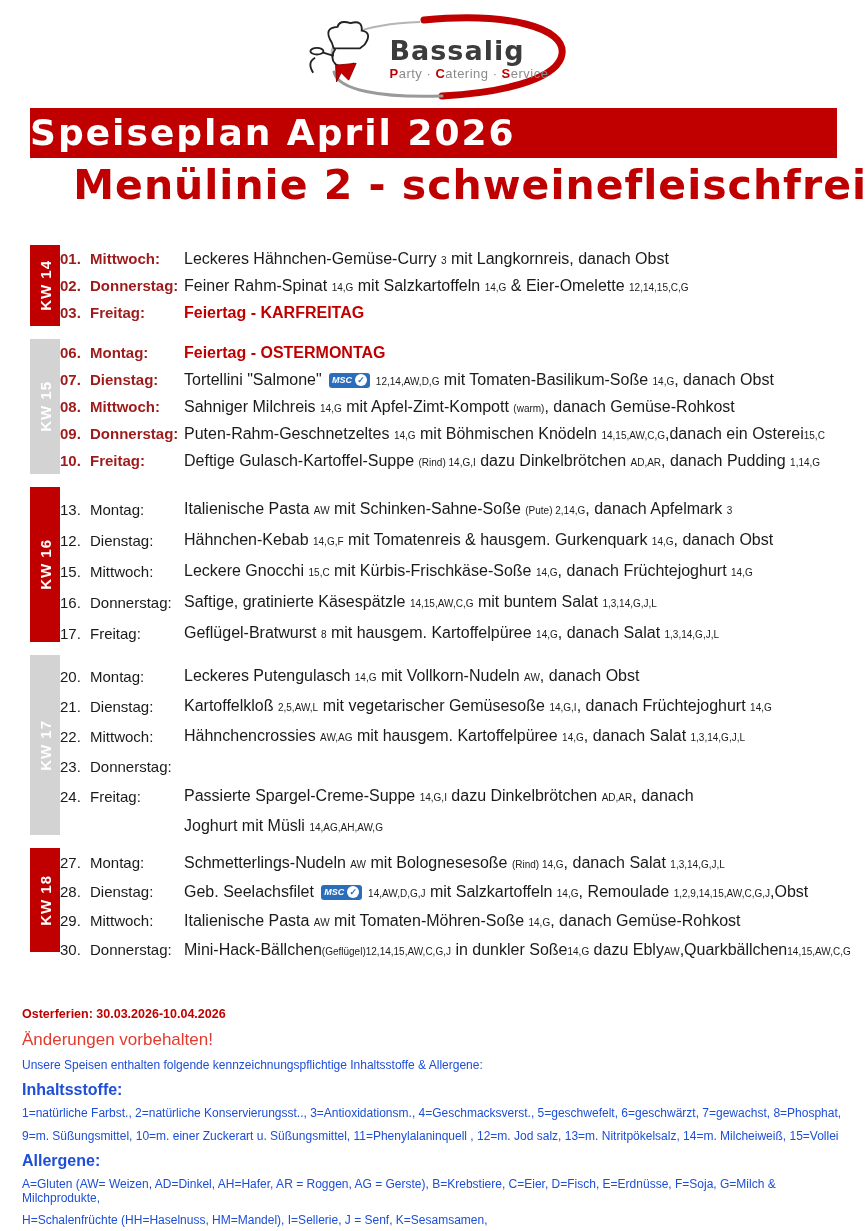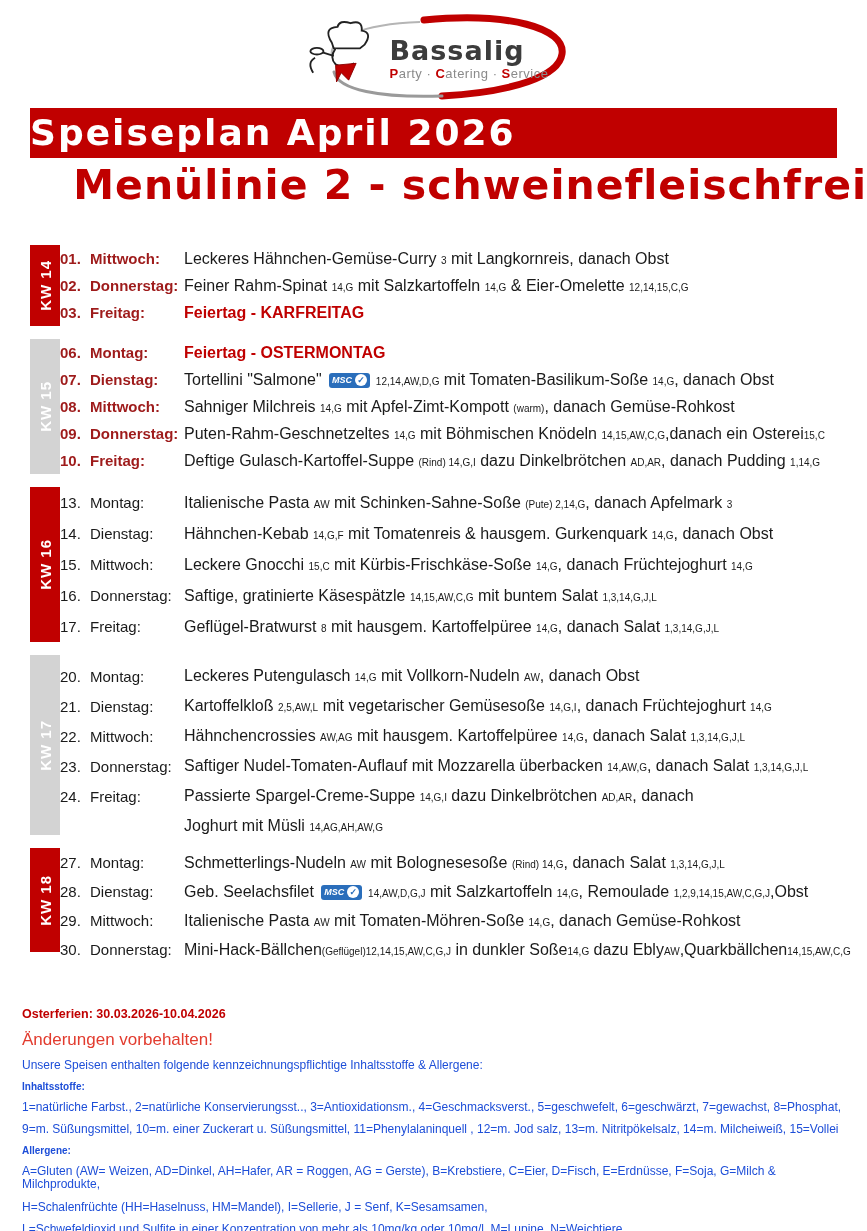--- a/index.html
+++ b/index.html
@@ -26,21 +26,21 @@
   .weeks{margin:36px 10px 0 30px;}
   .week-block{display:flex;margin-bottom:13px;}
   .kw-bar{width:30px;flex:0 0 30px;display:flex;align-items:center;justify-content:center;}
   .week-block:nth-child(odd) .kw-bar{background:#c00000;}
   .week-block:nth-child(even) .kw-bar{background:#d3d3d3;}
   .kw-label{writing-mode:vertical-rl;transform:rotate(180deg);color:#fff;font-weight:bold;
     font-size:15px;letter-spacing:1px;white-space:nowrap;}
   .menu-rows{flex:1;}
   .menu-row{display:flex;align-items:center;white-space:nowrap;}
   .week-block:nth-child(-n+2) .menu-row{height:27px;}
-  .week-block:nth-child(3) .menu-row{height:31px;}
+  .week-block:nth-child(3) .menu-row{height:31px;align-items:flex-end;}
   .week-block:nth-child(4) .menu-row{height:30px;align-items:flex-end;}
   .week-block:nth-child(5) .menu-row{height:29px;}
   .week-block:nth-child(5) .kw-bar{align-self:flex-start;height:104px;flex:0 0 30px;}
   .day-num{width:30px;flex:0 0 30px;font-size:15px;color:#1a1a1a;}
   .day-name{width:94px;flex:0 0 94px;font-size:15px;color:#1a1a1a;}
   .week-block:nth-child(-n+2) .day-num,
   .week-block:nth-child(-n+2) .day-name{color:#9e1b1b;font-weight:bold;}
   .meal{font-size:16px;color:#1a1a1a;}
   .seg-s{font-size:10px;color:#1a1a1a;}
   .seg-h{font-size:16px;font-weight:bold;color:#c00000;}
@@ -50,21 +50,21 @@
     padding:1px 3px;margin:0 3px;vertical-align:middle;height:13px;}
   .msc-txt{color:#fff;font-style:italic;font-weight:bold;font-size:9px;margin-right:3px;line-height:1;}
   .msc-check{display:inline-block;width:12px;height:12px;border-radius:50%;background:#fff;
     color:#2a6ebb;font-size:9px;font-weight:bold;text-align:center;line-height:12px;}
 
   
   .footer{margin:44px 12px 0 22px;}
   .fl{margin:0 0 9px;font-size:12px;color:#1d4ed8;line-height:1.1;}
   .fl.red-bold{color:#c00000;font-weight:bold;font-size:12.5px;}
   .fl.red{color:#e23b2e;font-size:17px;}
-  .fl.bold{font-weight:bold;font-size:10px;}
+  .fl.bold{font-weight:bold;font-size:16px;}
 </style>
 </head>
 <body>
 
 <div class="page">
 
   <div class="logo-wrap">
     <svg class="swoosh" viewBox="0 0 280 92">
       <path d="M 130 12 C 215 4 272 20 268 46 C 265 68 220 84 148 88" fill="none" stroke="#c00000" stroke-width="7" stroke-linecap="round"></path>
       <path d="M 148 88 C 86 90 44 82 40 64" fill="none" stroke="#9a9a9a" stroke-width="3" stroke-linecap="round"></path>
@@ -152,21 +152,21 @@
         <div class="kw-bar">
           <span class="kw-label">KW 16</span>
         </div>
         <div class="menu-rows">
           <div class="menu-row">
             <span class="day-num">13.</span>
             <span class="day-name">Montag:</span>
             <span class="meal"><span class="seg-n">Italienische Pasta </span><span class="seg-s">AW</span><span class="seg-n"> mit Schinken-Sahne-Soße </span><span class="seg-s">(Pute) 2,14,G</span><span class="seg-n">, danach Apfelmark </span><span class="seg-s">3</span></span>
           </div>
           <div class="menu-row">
-            <span class="day-num">14.</span>
+            <span class="day-num">12.</span>
             <span class="day-name">Dienstag:</span>
             <span class="meal"><span class="seg-n">Hähnchen-Kebab </span><span class="seg-s">14,G,F</span><span class="seg-n"> mit Tomatenreis &amp; hausgem. Gurkenquark </span><span class="seg-s">14,G</span><span class="seg-n">, danach Obst</span></span>
           </div>
           <div class="menu-row">
             <span class="day-num">15.</span>
             <span class="day-name">Mittwoch:</span>
             <span class="meal"><span class="seg-n">Leckere Gnocchi </span><span class="seg-s">15,C</span><span class="seg-n"> mit Kürbis-Frischkäse-Soße </span><span class="seg-s">14,G</span><span class="seg-n">, danach Früchtejoghurt </span><span class="seg-s">14,G</span></span>
           </div>
           <div class="menu-row">
             <span class="day-num">16.</span>
@@ -196,21 +196,20 @@
             <span class="meal"><span class="seg-n">Kartoffelkloß </span><span class="seg-s">2,5,AW,L</span><span class="seg-n"> mit vegetarischer Gemüsesoße </span><span class="seg-s">14,G,I</span><span class="seg-n">, danach Früchtejoghurt </span><span class="seg-s">14,G</span></span>
           </div>
           <div class="menu-row">
             <span class="day-num">22.</span>
             <span class="day-name">Mittwoch:</span>
             <span class="meal"><span class="seg-n">Hähnchencrossies </span><span class="seg-s">AW,AG</span><span class="seg-n"> mit hausgem. Kartoffelpüree </span><span class="seg-s">14,G</span><span class="seg-n">, danach Salat </span><span class="seg-s">1,3,14,G,J,L</span></span>
           </div>
           <div class="menu-row">
             <span class="day-num">23.</span>
             <span class="day-name">Donnerstag:</span>
-            <span class="meal"><span class="seg-n">Saftiger Nudel-Tomaten-Auflauf mit Mozzarella überbacken </span><span class="seg-s">14,AW,G</span><span class="seg-n">, danach Salat </span><span class="seg-s">1,3,14,G,J,L</span></span>
           </div>
           <div class="menu-row">
             <span class="day-num">24.</span>
             <span class="day-name">Freitag:</span>
             <span class="meal"><span class="seg-n">Passierte Spargel-Creme-Suppe </span><span class="seg-s">14,G,I</span><span class="seg-n"> dazu Dinkelbrötchen </span><span class="seg-s">AD,AR</span><span class="seg-n">, danach</span></span>
           </div>
           <div class="menu-row">
             <span class="day-num"></span>
             <span class="day-name"></span>
             <span class="meal"><span class="seg-n">Joghurt mit Müsli </span><span class="seg-s">14,AG,AH,AW,G</span></span>

